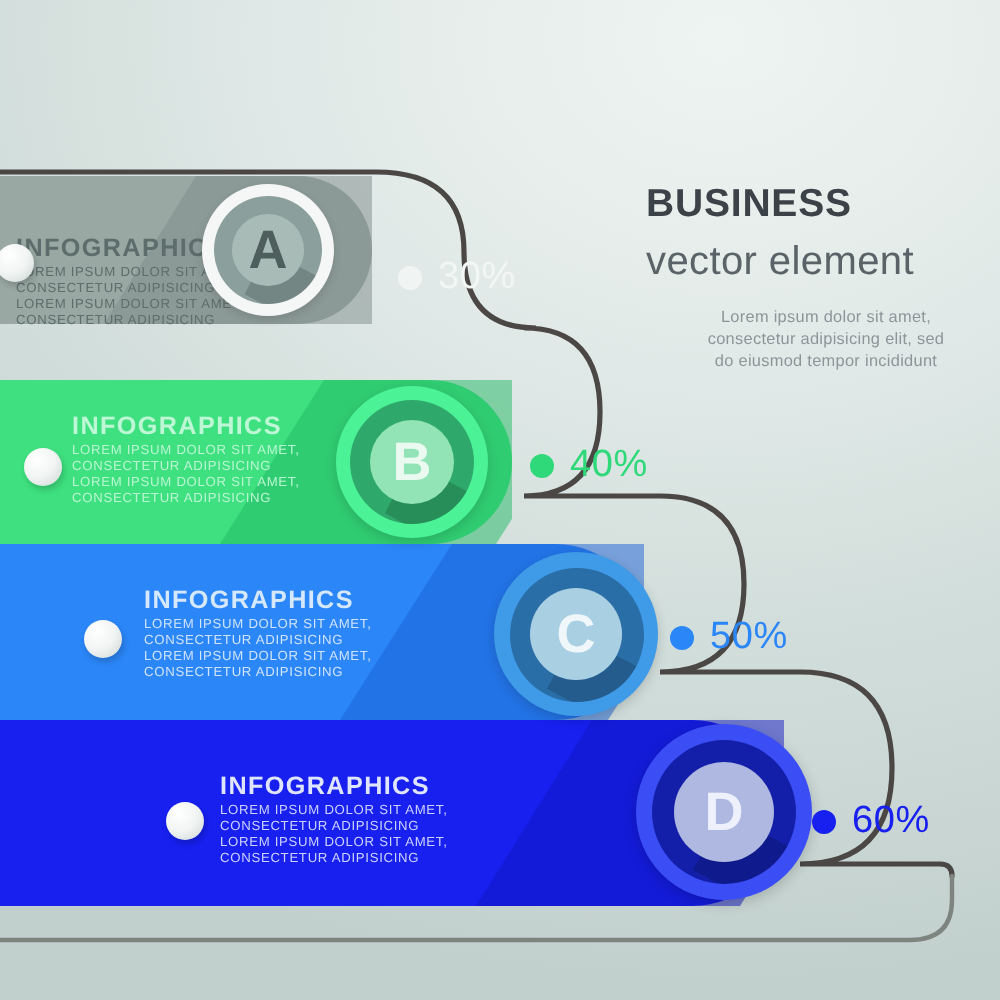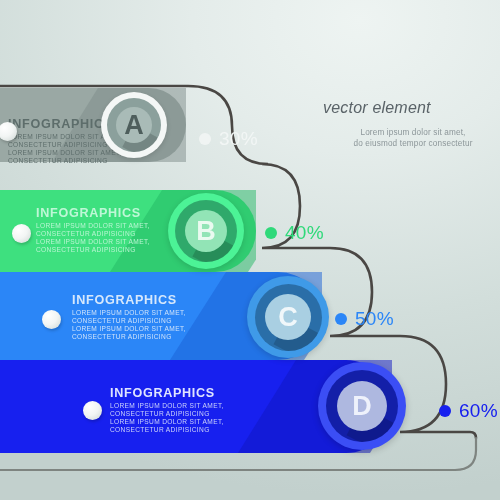--- a/index.html
+++ b/index.html
@@ -14,21 +14,21 @@
       radial-gradient(120% 95% at 72% 4%, #eef4f2 0%, #e4ecea 28%, #d2dedb 62%, #c2d0cd 100%);
   }
 
   
   .title-block{position:absolute;left:323px;top:92px;width:172px;}
   .title-line{
     font-size:19.5px;font-weight:bold;letter-spacing:.4px;
     color:#3b4348;line-height:21px;
   }
   .subtitle{
-    font-size:16px;font-style:italic;color:#5a6368;
+    font-size:20px;color:#5a6368;
     margin-top:7px;letter-spacing:.2px;
   }
   .title-body{
     margin-top:10px;text-align:center;font-size:8.2px;color:#8c9699;
     line-height:11.2px;letter-spacing:.15px;padding-left:8px;
   }
 
   
   .outline-svg{position:absolute;left:0;top:0;width:500px;height:500px;}
 
@@ -130,21 +130,21 @@
   .pct-label{font-size:19px;letter-spacing:.3px;}
   .p-a{left:199px;top:128px;}
   .p-a .pct-dot{background:#f0f4f3;}
   .p-a .pct-label{color:#f2f6f5;}
   .p-b{left:265px;top:222px;justify-content:space-between;}
   .p-b .pct-dot{background:#2fd97a;}
   .p-b .pct-label{color:#2fd97a;}
   .p-c{left:335px;top:308px;}
   .p-c .pct-dot{background:#2b86f7;}
   .p-c .pct-label{color:#2b86f7;}
-  .p-d{left:406px;top:400px;padding-left:33px;}
+  .p-d{left:406px;top:400px;}
   .p-d .pct-dot{background:#1720ef;}
   .p-d .pct-label{color:#1720ef;}
 </style>
 </head>
 <body>
 
 <div id="stage">
 
   <svg class="outline-svg" viewBox="0 0 500 500">
     <path d="M -10 86 L 188 86 Q 232 86 232 126 Q 232 164 268 164
@@ -245,20 +245,22 @@
         <span class="letter">D</span>
       </div>
     </div>
   </div>
   <div class="pct p-d">
     <span class="pct-dot"></span>
     <span class="pct-label">60%</span>
   </div>
 
   <div class="title-block">
+    <div class="title-line">BUSINESS</div>
     <div class="subtitle">vector element</div>
     <div class="title-body">
       <div>Lorem ipsum dolor sit amet,</div>
-      <div>do eiusmod tempor consectetur</div>
+      <div>consectetur adipisicing elit, sed</div>
+      <div>do eiusmod tempor incididunt</div>
     </div>
   </div>
 
 </div>
 
 </body></html>

